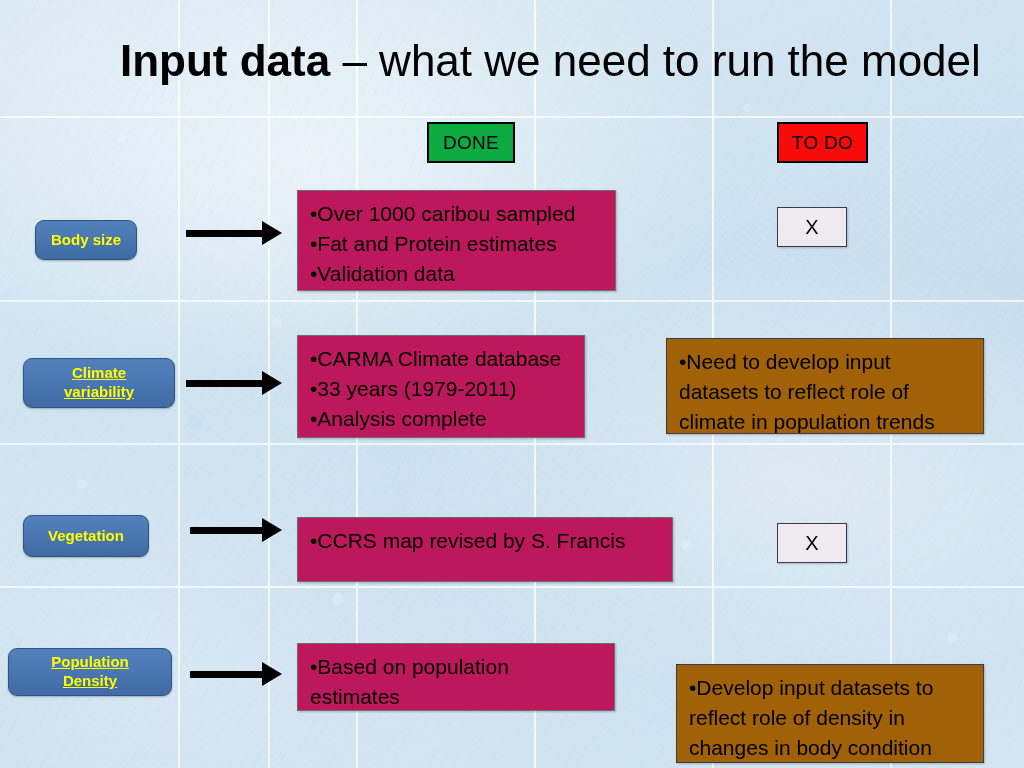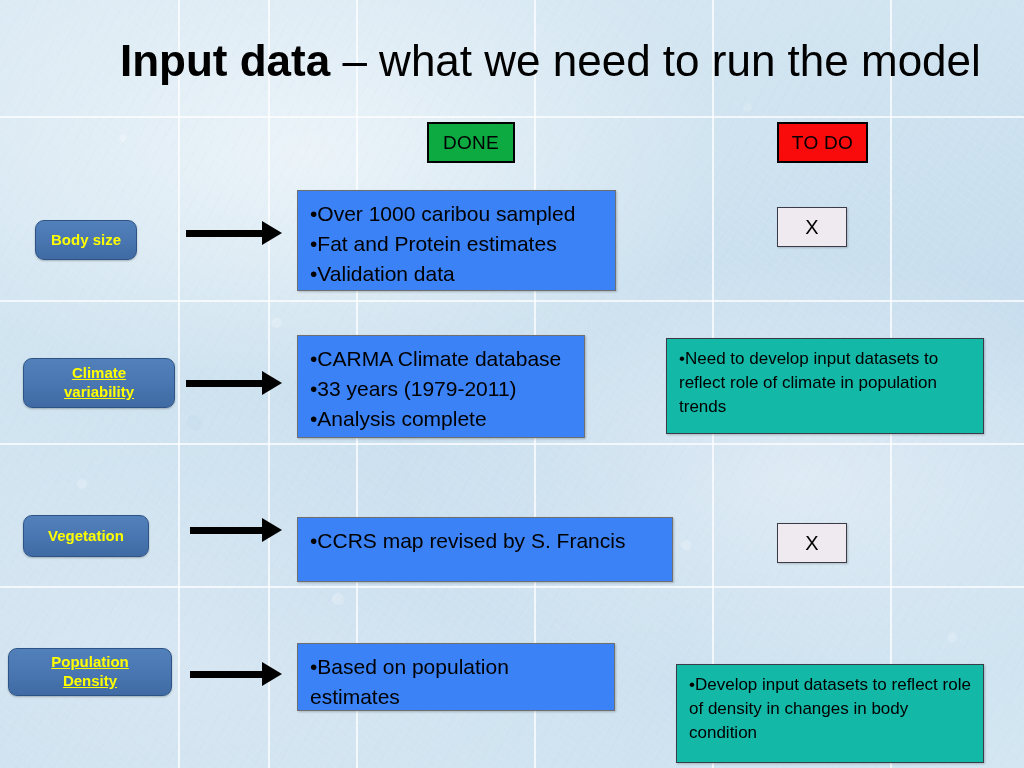--- a/index.html
+++ b/index.html
@@ -148,43 +148,43 @@
   #arrow-1 { left: 186px; top: 371px; width: 96px; }
   #arrow-1 .shaft { width: 78px; } #arrow-1 .head { left: 76px; }
   #arrow-2 { left: 190px; top: 518px; width: 92px; }
   #arrow-2 .shaft { width: 74px; } #arrow-2 .head { left: 72px; }
   #arrow-3 { left: 190px; top: 662px; width: 92px; }
   #arrow-3 .shaft { width: 74px; } #arrow-3 .head { left: 72px; }
 
   
   .done-box {
     position: absolute;
-    background: #3b82f6;
+    background: #be185d;
     border: 1px solid #6f6f6f;
     color: #000000;
     font-size: 21px;
     line-height: 1.42;
     padding: 8px 10px 24px 12px;
     box-sizing: border-box;
     box-shadow: 1px 1px 2px rgba(0,0,0,0.22);
   }
   .done-box .ln { white-space: nowrap; }
   .done-box .wrapln { white-space: normal; }
   #done-0 { left: 297px; top: 190px; width: 319px; height: 101px; }
   #done-1 { left: 297px; top: 335px; width: 288px; height: 103px; }
   #done-2 { left: 297px; top: 517px; width: 376px; height: 65px; }
   #done-3 { left: 297px; top: 643px; width: 318px; height: 68px; }
 
   
   .todo-box {
     position: absolute;
-    background: #14b8a6;
+    background: #a16207;
     border: 1px solid #3b3b47;
     color: #000000;
-    font-size: 17px;
+    font-size: 21px;
     line-height: 1.42;
     padding: 8px 10px 0 12px;
     box-sizing: border-box;
     box-shadow: 1px 1px 2px rgba(0,0,0,0.22);
   }
   #todo-1 { left: 666px; top: 338px; width: 318px; height: 96px; }
   #todo-3 { left: 676px; top: 624px; width: 308px; height: 99px; margin-top: 40px; }
 
   .x-box {
     position: absolute;

